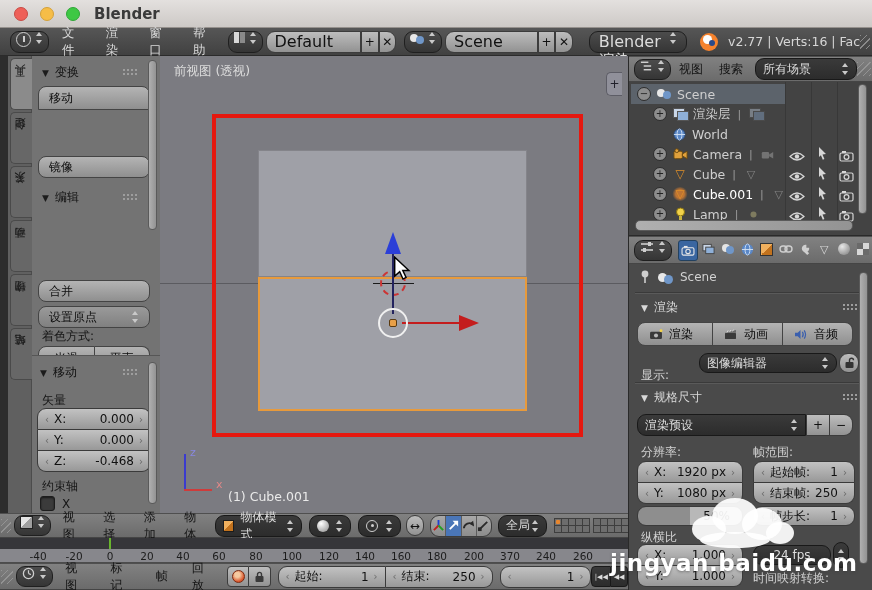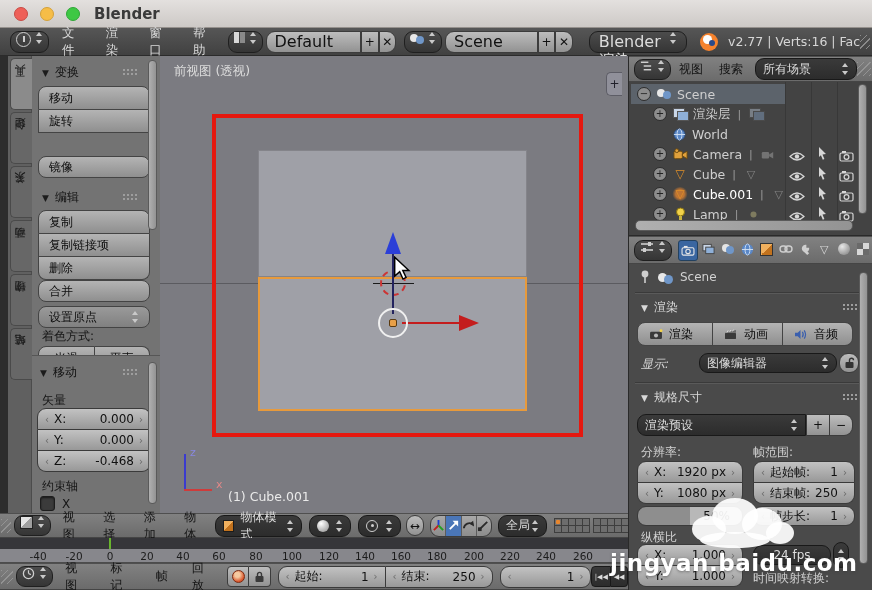--- a/index.html
+++ b/index.html
@@ -236,43 +236,29 @@
   <div id="shelf" class="abs">
     <div class="abs phd" style="left:10px;top:8px;right:22px;">
       <span class="caret">▼</span>
       <span>变换</span>
       <span class="dots"></span>
     </div>
     <div class="abs" style="left:6px;top:30px;width:112px;">
       <div class="btn" style="border-radius:8px 8px 0 0;">
           <span>移动</span>
         </div>
-      <div class="btn" style="border-top:none;">
-          <span>旋转</span>
-        </div>
     </div>
     <div class="abs btn" style="left:6px;top:100px;width:112px;border-radius:8px;">
         <span>镜像</span>
       </div>
 
     <div class="abs phd" style="left:10px;top:133px;right:22px;">
       <span class="caret">▼</span>
       <span>编辑</span>
       <span class="dots"></span>
-    </div>
-    <div class="abs" style="left:6px;top:154px;width:112px;">
-      <div class="btn" style="border-radius:8px 8px 0 0;">
-          <span>复制</span>
-        </div>
-      <div class="btn" style="border-top:none;">
-          <span>复制链接项</span>
-        </div>
-      <div class="btn" style="border-top:none;border-radius:0 0 8px 8px;">
-          <span>删除</span>
-        </div>
     </div>
     <div class="abs btn" style="left:6px;top:224px;width:112px;border-radius:8px;">
         <span>合并</span>
       </div>
     <div class="abs btn" style="left:6px;top:250px;width:112px;border-radius:8px;background:linear-gradient(#9a9a9a,#808080);">
       <span>设置原点</span>
       <span class="updn" style="margin-left:auto;"></span>
     </div>
     <div class="abs txt" style="left:10px;top:272px;">着色方式:</div>
     <div class="abs" style="left:6px;top:290px;width:112px;display:flex;">
@@ -415,21 +401,21 @@
     <span class="rnum" style="left:131px;">20</span>
     <span class="rnum" style="left:167px;">40</span>
     <span class="rnum" style="left:203px;">60</span>
     <span class="rnum" style="left:240px;">80</span>
     <span class="rnum" style="left:276px;">100</span>
     <span class="rnum" style="left:313px;">120</span>
     <span class="rnum" style="left:349px;">140</span>
     <span class="rnum" style="left:385px;">160</span>
     <span class="rnum" style="left:421px;">180</span>
     <span class="rnum" style="left:458px;">200</span>
-    <span class="rnum" style="left:494px;">220</span>
+    <span class="rnum" style="left:494px;">370</span>
     <span class="rnum" style="left:530px;">240</span>
     <span class="rnum" style="left:567px;">260</span>
   </div>
   <div id="tlh" class="abs hdr">
     <span class="grip" style="margin-left:1px;"></span>
     <div class="dk" style="margin-left:3px;height:19px;">
       <svg width="13" height="13" viewBox="0 0 14 14">
         <circle cx="7" cy="7" r="5.5" fill="none" stroke="#cfcfcf" stroke-width="1.4"></circle>
         <line x1="7" y1="7" x2="7" y2="3.5" stroke="#cfcfcf" stroke-width="1.3"></line>
         <line x1="7" y1="7" x2="9.6" y2="8.2" stroke="#cfcfcf" stroke-width="1.3"></line>
@@ -764,21 +750,21 @@
         <span class="icon16">
           <svg width="13" height="11" viewBox="0 0 14 12">
               <polygon points="1,4 4,4 7,1 7,11 4,8 1,8" fill="#3a5fae"></polygon>
               <path d="M9 3 Q11 6 9 9" fill="none" stroke="#3a5fae" stroke-width="1.3"></path>
               <path d="M11 1.5 Q14 6 11 10.5" fill="none" stroke="#3a5fae" stroke-width="1.3"></path>
             </svg>
         </span>
         <span>音频</span>
       </div>
     </div>
-    <div class="abs plabel" style="left:12px;top:120px;font-style:italic;">显示:</div>
+    <div class="abs plabel" style="left:12px;top:131px;">显示:</div>
     <div class="abs darkfield" style="left:70px;top:117px;width:138px;">
       <span>图像编辑器</span>
       <span class="updn" style="margin-left:auto;"></span>
     </div>
     <div class="abs lt" style="left:210px;top:117px;width:20px;justify-content:center;padding:0;">
       <svg width="11" height="12" viewBox="0 0 11 12">
           <rect x="1.5" y="5" width="8" height="6" rx="1" fill="#333"></rect>
           <path d="M5.5 5 V3.2 A2 2 0 0 1 9.5 3.2" fill="none" stroke="#333" stroke-width="1.4"></path>
         </svg>
     </div>

